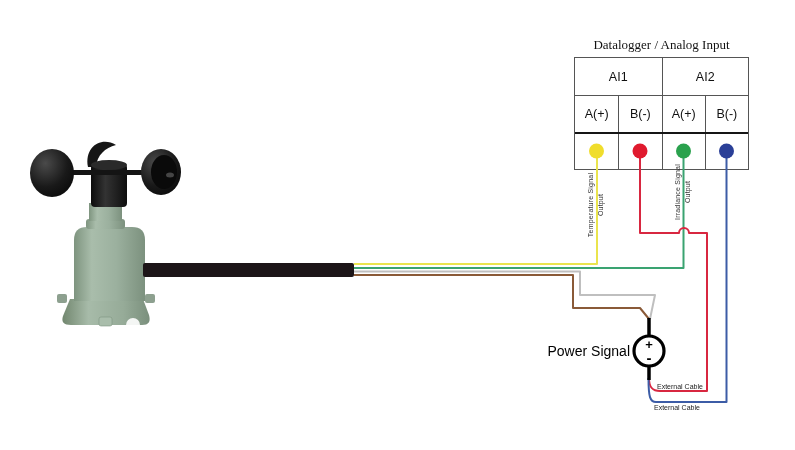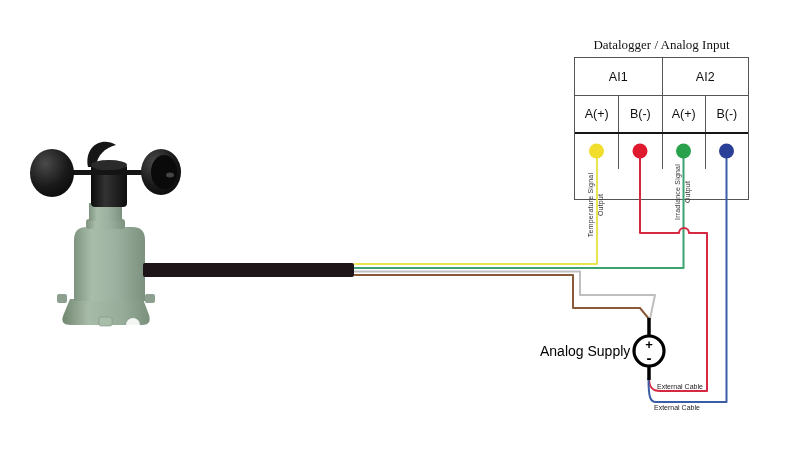--- a/index.html
+++ b/index.html
@@ -8,21 +8,21 @@
     font-family:"Liberation Sans", sans-serif;overflow:hidden;
   }
   .layer{position:absolute;left:0;top:0;width:795px;height:450px;}
   svg{display:block;}
   
   .dl-title{
     position:absolute;left:570px;top:37px;width:183px;text-align:center;
     font-size:13px;color:#111;z-index:2;white-space:nowrap;font-family:Liberation Serif, serif;
   }
   .dl-table{
-    position:absolute;left:574px;top:57px;width:175px;height:143px;
+    position:absolute;left:574px;top:57px;width:175px;height:113px;
     border:1px solid #555;box-sizing:border-box;z-index:2;background:transparent;
   }
   .dl-row{display:grid;box-sizing:border-box;}
   .dl-row.r1{grid-template-columns:1fr 1fr;height:37px;}
   .dl-row.r2{grid-template-columns:1fr 1fr 1fr 1fr;height:37px;border-top:1px solid #555;}
   .dl-row.r3{grid-template-columns:1fr 1fr 1fr 1fr;height:37px;border-top:2px solid #151515;}
   .dl-cell{
     display:flex;align-items:center;justify-content:center;
     font-size:12.5px;color:#111;box-sizing:border-box;
   }
@@ -153,18 +153,18 @@
   <div class="vlabel" style="left:596px;top:205px;">
     <span>Temperature Signal</span>
     <span>Output</span>
   </div>
 
   <div class="vlabel" style="left:683px;top:192px;">
     <span>Irradiance Signal</span>
     <span>Output</span>
   </div>
 
-  <div class="ps-label">Analog Supply</div>
+  <div class="ps-label">Power Signal</div>
 
   <div class="ext-label one">External Cable</div>
   <div class="ext-label two">External Cable</div>
 
 </div>
 
 </body></html>

